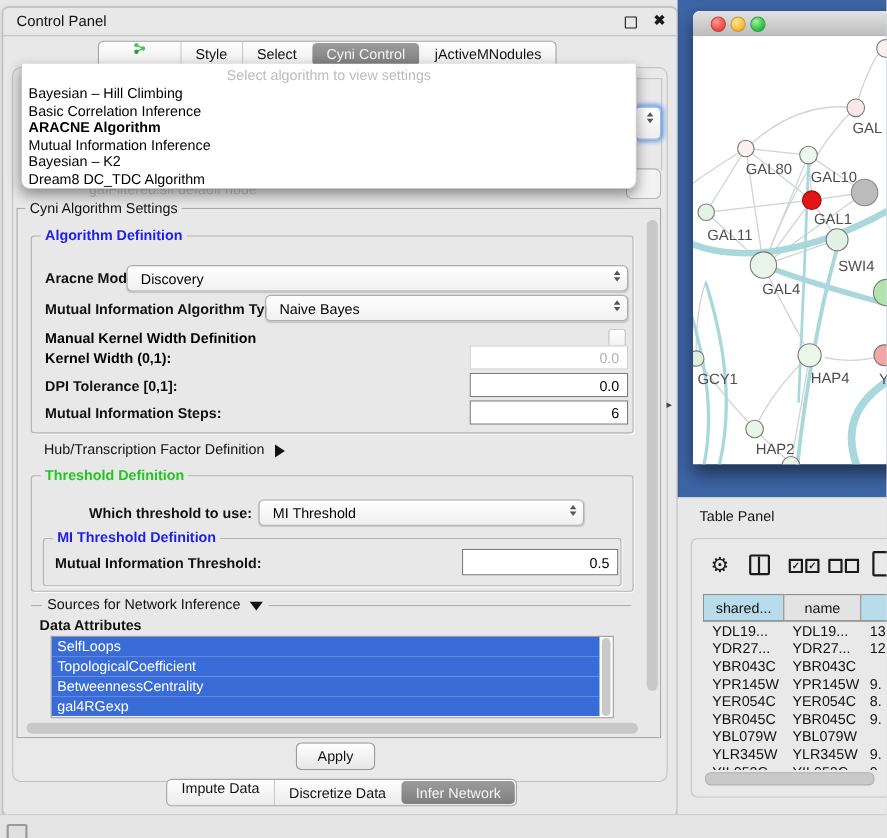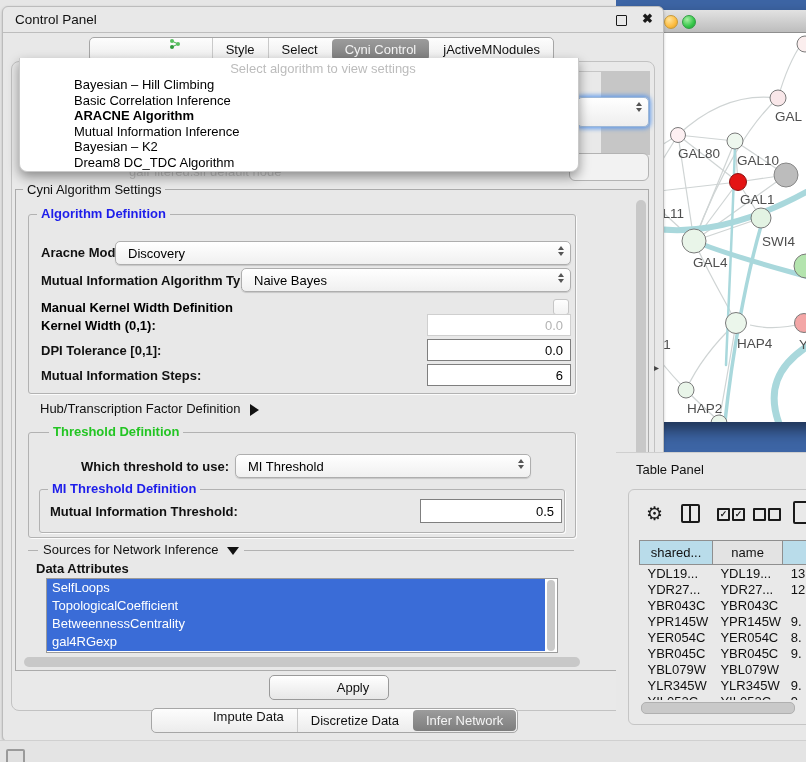--- a/index.html
+++ b/index.html
@@ -1,18 +1,18 @@
 <!DOCTYPE html>
 <html><head>
 <meta charset="utf-8">
 <style>
   html,body{margin:0;padding:0;}
   body{font-family:"Liberation Sans",sans-serif;background:#cfcfcf;}
   .screen{position:relative;width:806px;height:762px;background:#e6e6e6;overflow:hidden;}
-  .abs{position:absolute;padding-left:48px;}
+  .abs{position:absolute;}
 
   
   .desktop{left:616px;top:0;width:190px;height:452px;background:#3d65a5;}
   .net-window{left:630px;top:10px;width:192px;height:412px;background:#fff;border-radius:6px 0 0 0;
     box-shadow:0 8px 16px rgba(0,0,0,.5);}
   .net-titlebar{position:absolute;left:0;top:0;right:0;height:22px;border-radius:6px 0 0 0;
     background:linear-gradient(#e2e2e2,#bdbdbd);border-bottom:1px solid #8f8f8f;}
   .tl{position:absolute;top:5px;width:12px;height:12px;border-radius:50%;}
   .tl.red{left:16px;background:radial-gradient(circle at 35% 30%,#ff9a92,#f4524a 60%,#c63a33);border:1px solid #b4453f;}
   .tl.yel{left:34px;background:radial-gradient(circle at 35% 30%,#ffe39a,#fdbc40 60%,#d79a25);border:1px solid #c79a3a;}
@@ -55,21 +55,21 @@
 
   
   .scrollpane{left:12px;top:182px;width:584px;height:480px;border:1px solid #ababab;background:#e8e8e8;}
   .scrollpane-title{left:20px;top:175px;font-size:13px;background:#e8e8e8;padding:0 4px;z-index:5;color:#111;}
   .vthumb{position:absolute;right:2px;top:10px;width:10px;height:428px;background:#c8c8c8;border-radius:5px;}
   .hthumb{position:absolute;left:8px;bottom:3px;width:556px;height:10px;background:#c8c8c8;border-radius:5px;}
 
   .group{position:absolute;border:1px solid #b2b2b2;border-radius:3px;box-shadow:1px 1px 0 rgba(255,255,255,.8);}
   .gtitle{position:absolute;top:-9px;left:8px;background:#e8e8e8;padding:0 4px;font-size:13px;font-weight:bold;white-space:nowrap;}
   .gtitle.blue{color:#1d1dea;}
-  .gtitle.green{color:#23c523;margin-left:12px;}
+  .gtitle.green{color:#23c523;}
 
   .lbl{position:absolute;font-size:13px;font-weight:bold;color:#111;white-space:nowrap;}
   .lbl.dis{color:#000000;}
   .lbl.reg{font-weight:normal;}
 
   .combo{position:absolute;height:24px;background:linear-gradient(#ffffff,#f0f0f0);border:1px solid #aeaeae;
     border-radius:5px;box-shadow:0 1px 1px rgba(0,0,0,.15);font-size:13px;display:flex;align-items:center;
     padding-left:12px;box-sizing:border-box;color:#000;}
   .stepper{position:absolute;right:6px;top:4px;display:flex;flex-direction:column;gap:2px;align-items:center;}
   .stepper i{display:block;width:0;height:0;border-left:3.5px solid transparent;border-right:3.5px solid transparent;}

